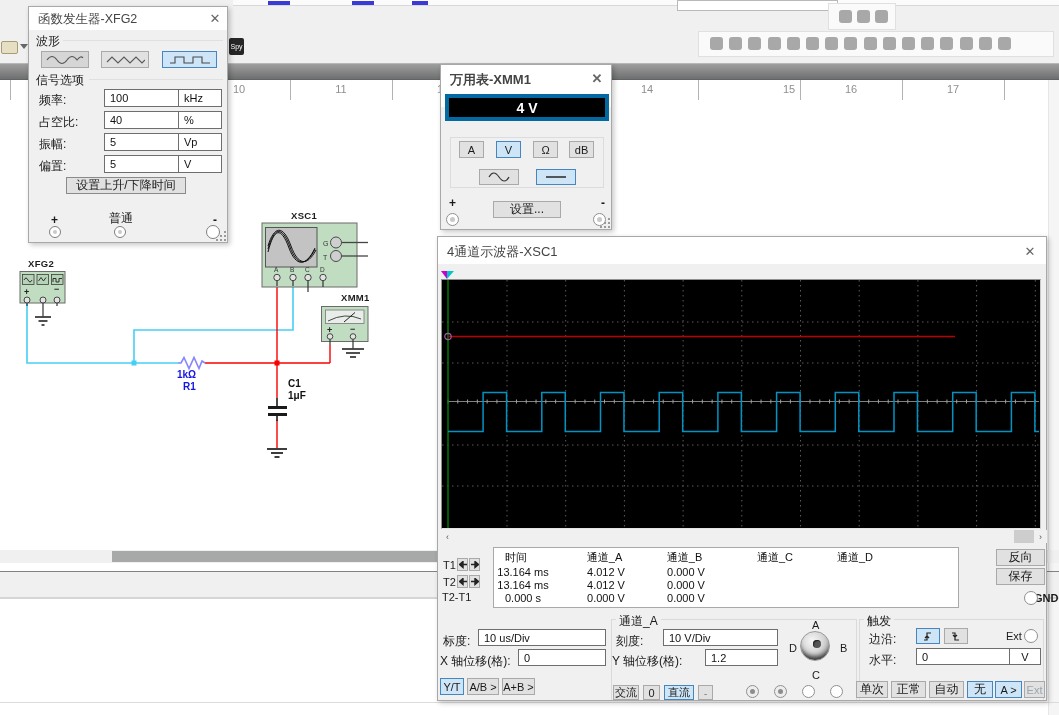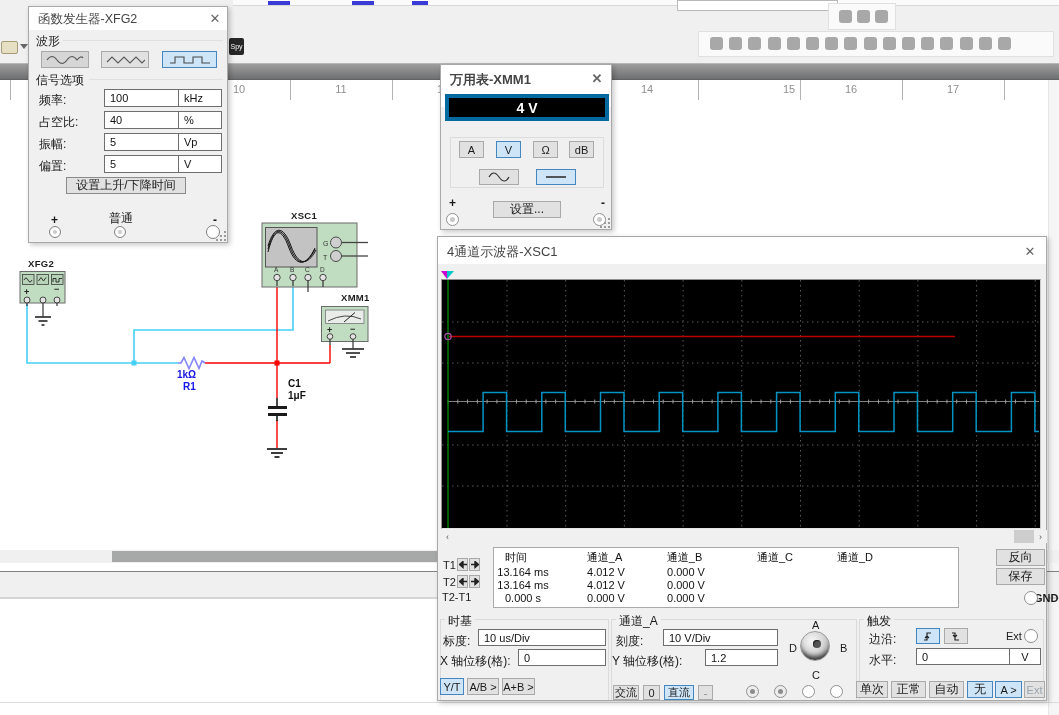--- a/index.html
+++ b/index.html
@@ -448,23 +448,20 @@
       <div class="cell" style="left: 192px; top: 31px;">0.000 V</div>
       <div class="cell" style="left: 29px; top: 44px;">0.000 s</div>
       <div class="cell" style="left: 112px; top: 44px;">0.000 V</div>
       <div class="cell" style="left: 192px; top: 44px;">0.000 V</div>
     </div>
   <div class="btn" style="left:558px;top:312px;width:49px;height:17px;font-size:12px;">反向</div>
   <div class="btn" style="left:558px;top:331px;width:49px;height:17px;font-size:12px;">保存</div>
   <div class="lbl" style="left:560px;top:355px;font-size:11px;font-weight:bold;margin-left:36px;">GND</div>
   <div class="radio" style="left:586px;top:354px;width:14px;height:14px;"></div>
 
-  <div class="grp" style="left:2px;top:382px;width:169px;height:81px;">
-    <span class="grp-label">时基</span>
-  </div>
   <div class="grp" style="left:173px;top:382px;width:246px;height:81px;">
     <span class="grp-label">通道_A</span>
   </div>
   <div class="grp" style="left:421px;top:382px;width:185px;height:81px;">
     <span class="grp-label">触发</span>
   </div>
 
   <div class="lbl" style="left:5px;top:396px;">标度:</div>
   <div class="inp" style="left:40px;top:392px;width:128px;height:17px;">10 us/Div</div>
   <div class="lbl" style="left:2px;top:416px;">X 轴位移(格):</div>

